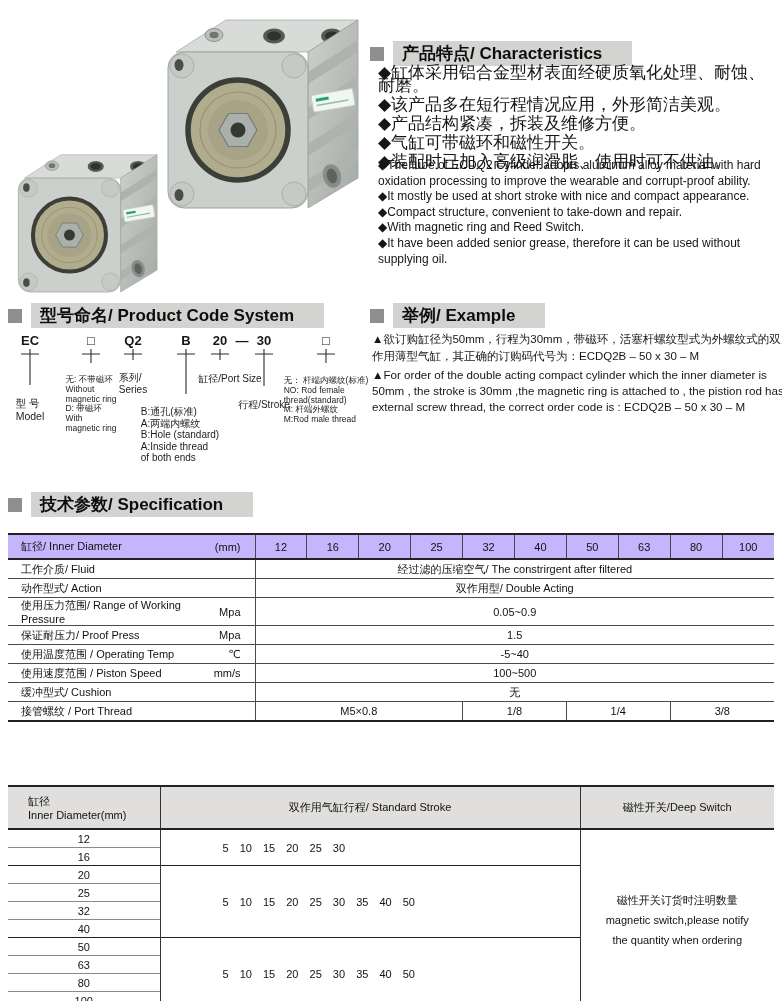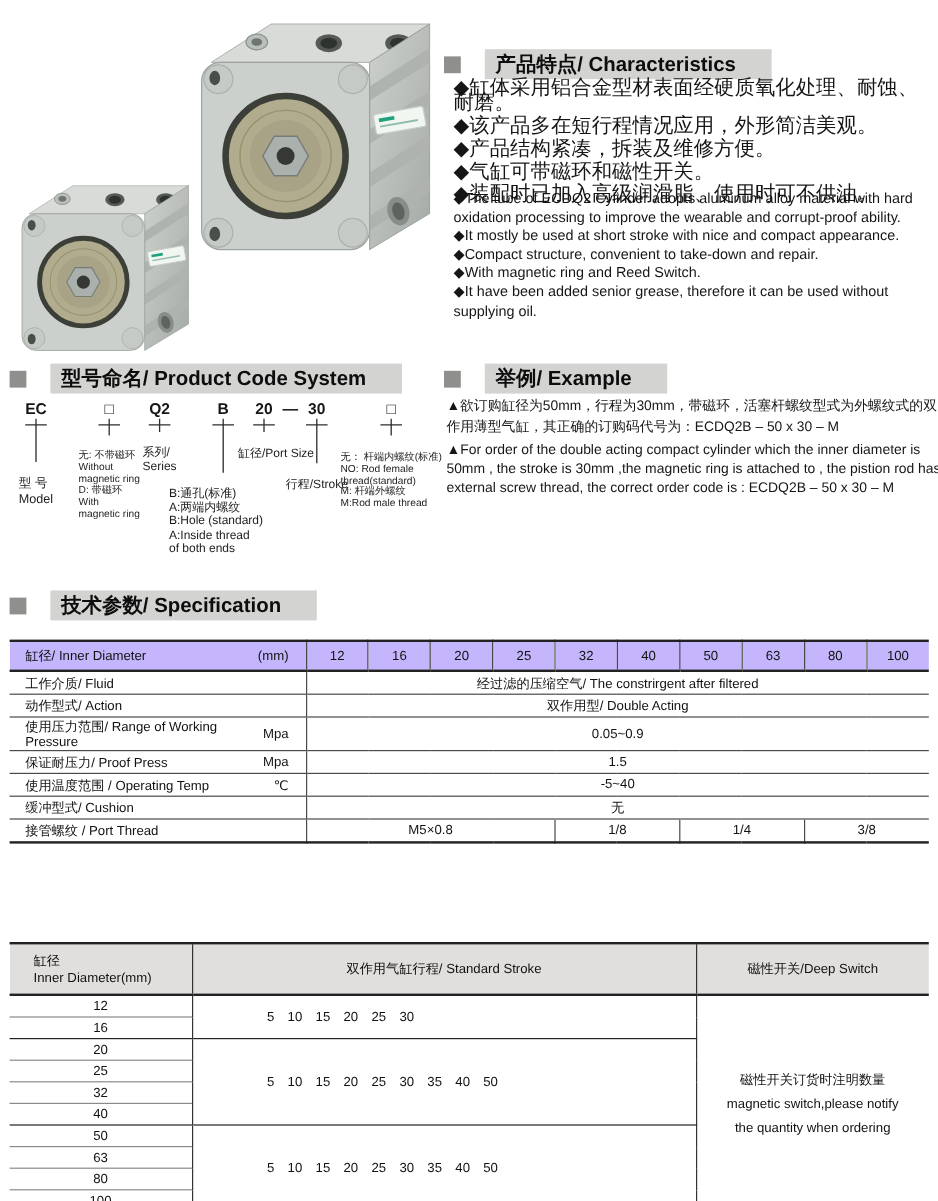--- a/index.html
+++ b/index.html
@@ -1,20 +1,20 @@
 <!DOCTYPE html>
 <html><head>
 <meta charset="utf-8">
 <style>
   html,body{margin:0;padding:0;background:#ffffff;}
   #page{position:relative;width:782px;height:1001px;background:#ffffff;overflow:hidden;
         font-family:"Liberation Sans","DejaVu Sans",sans-serif;color:#161616;}
 
   
-  .sechead{position:absolute;display:flex;align-items:center;gap:20px;height:37px;}
+  .sechead{position:absolute;display:flex;align-items:center;gap:9px;height:37px;}
   .sechead .sq{width:14px;height:14px;background:#8f8f8d;flex:0 0 auto;}
   .sechead .bar{background:#d3d3d1;font-weight:bold;font-size:17px;line-height:25px;
                 padding:0 30px 0 9px;white-space:nowrap;color:#0d0d0d;}
 
   
   .cnb{position:absolute;left:378px;top:66px;width:402px;}
   .cnb p{margin:0 0 6px 0;font-size:17px;line-height:13px;}
   .enb{position:absolute;left:378px;top:158px;width:406px;}
   .enb p{margin:0;font-size:12px;line-height:15.6px;}
 
@@ -275,20 +275,29 @@
             <div class="lw">
               <span>使用温度范围 / Operating Temp</span>
               <span>℃</span>
             </div>
           </td>
       <td colspan="10">-5~40</td>
     </tr>
     <tr>
       <td class="lbl">
             <div class="lw">
+              <span>使用速度范围 / Piston Speed</span>
+              <span>mm/s</span>
+            </div>
+          </td>
+      <td colspan="10">100~500</td>
+    </tr>
+    <tr>
+      <td class="lbl">
+            <div class="lw">
               <span>缓冲型式/ Cushion</span>
               <span></span>
             </div>
           </td>
       <td colspan="10">无</td>
     </tr>
     <tr>
       <td class="lbl">
             <div class="lw">
               <span>接管螺纹 / Port Thread</span>

